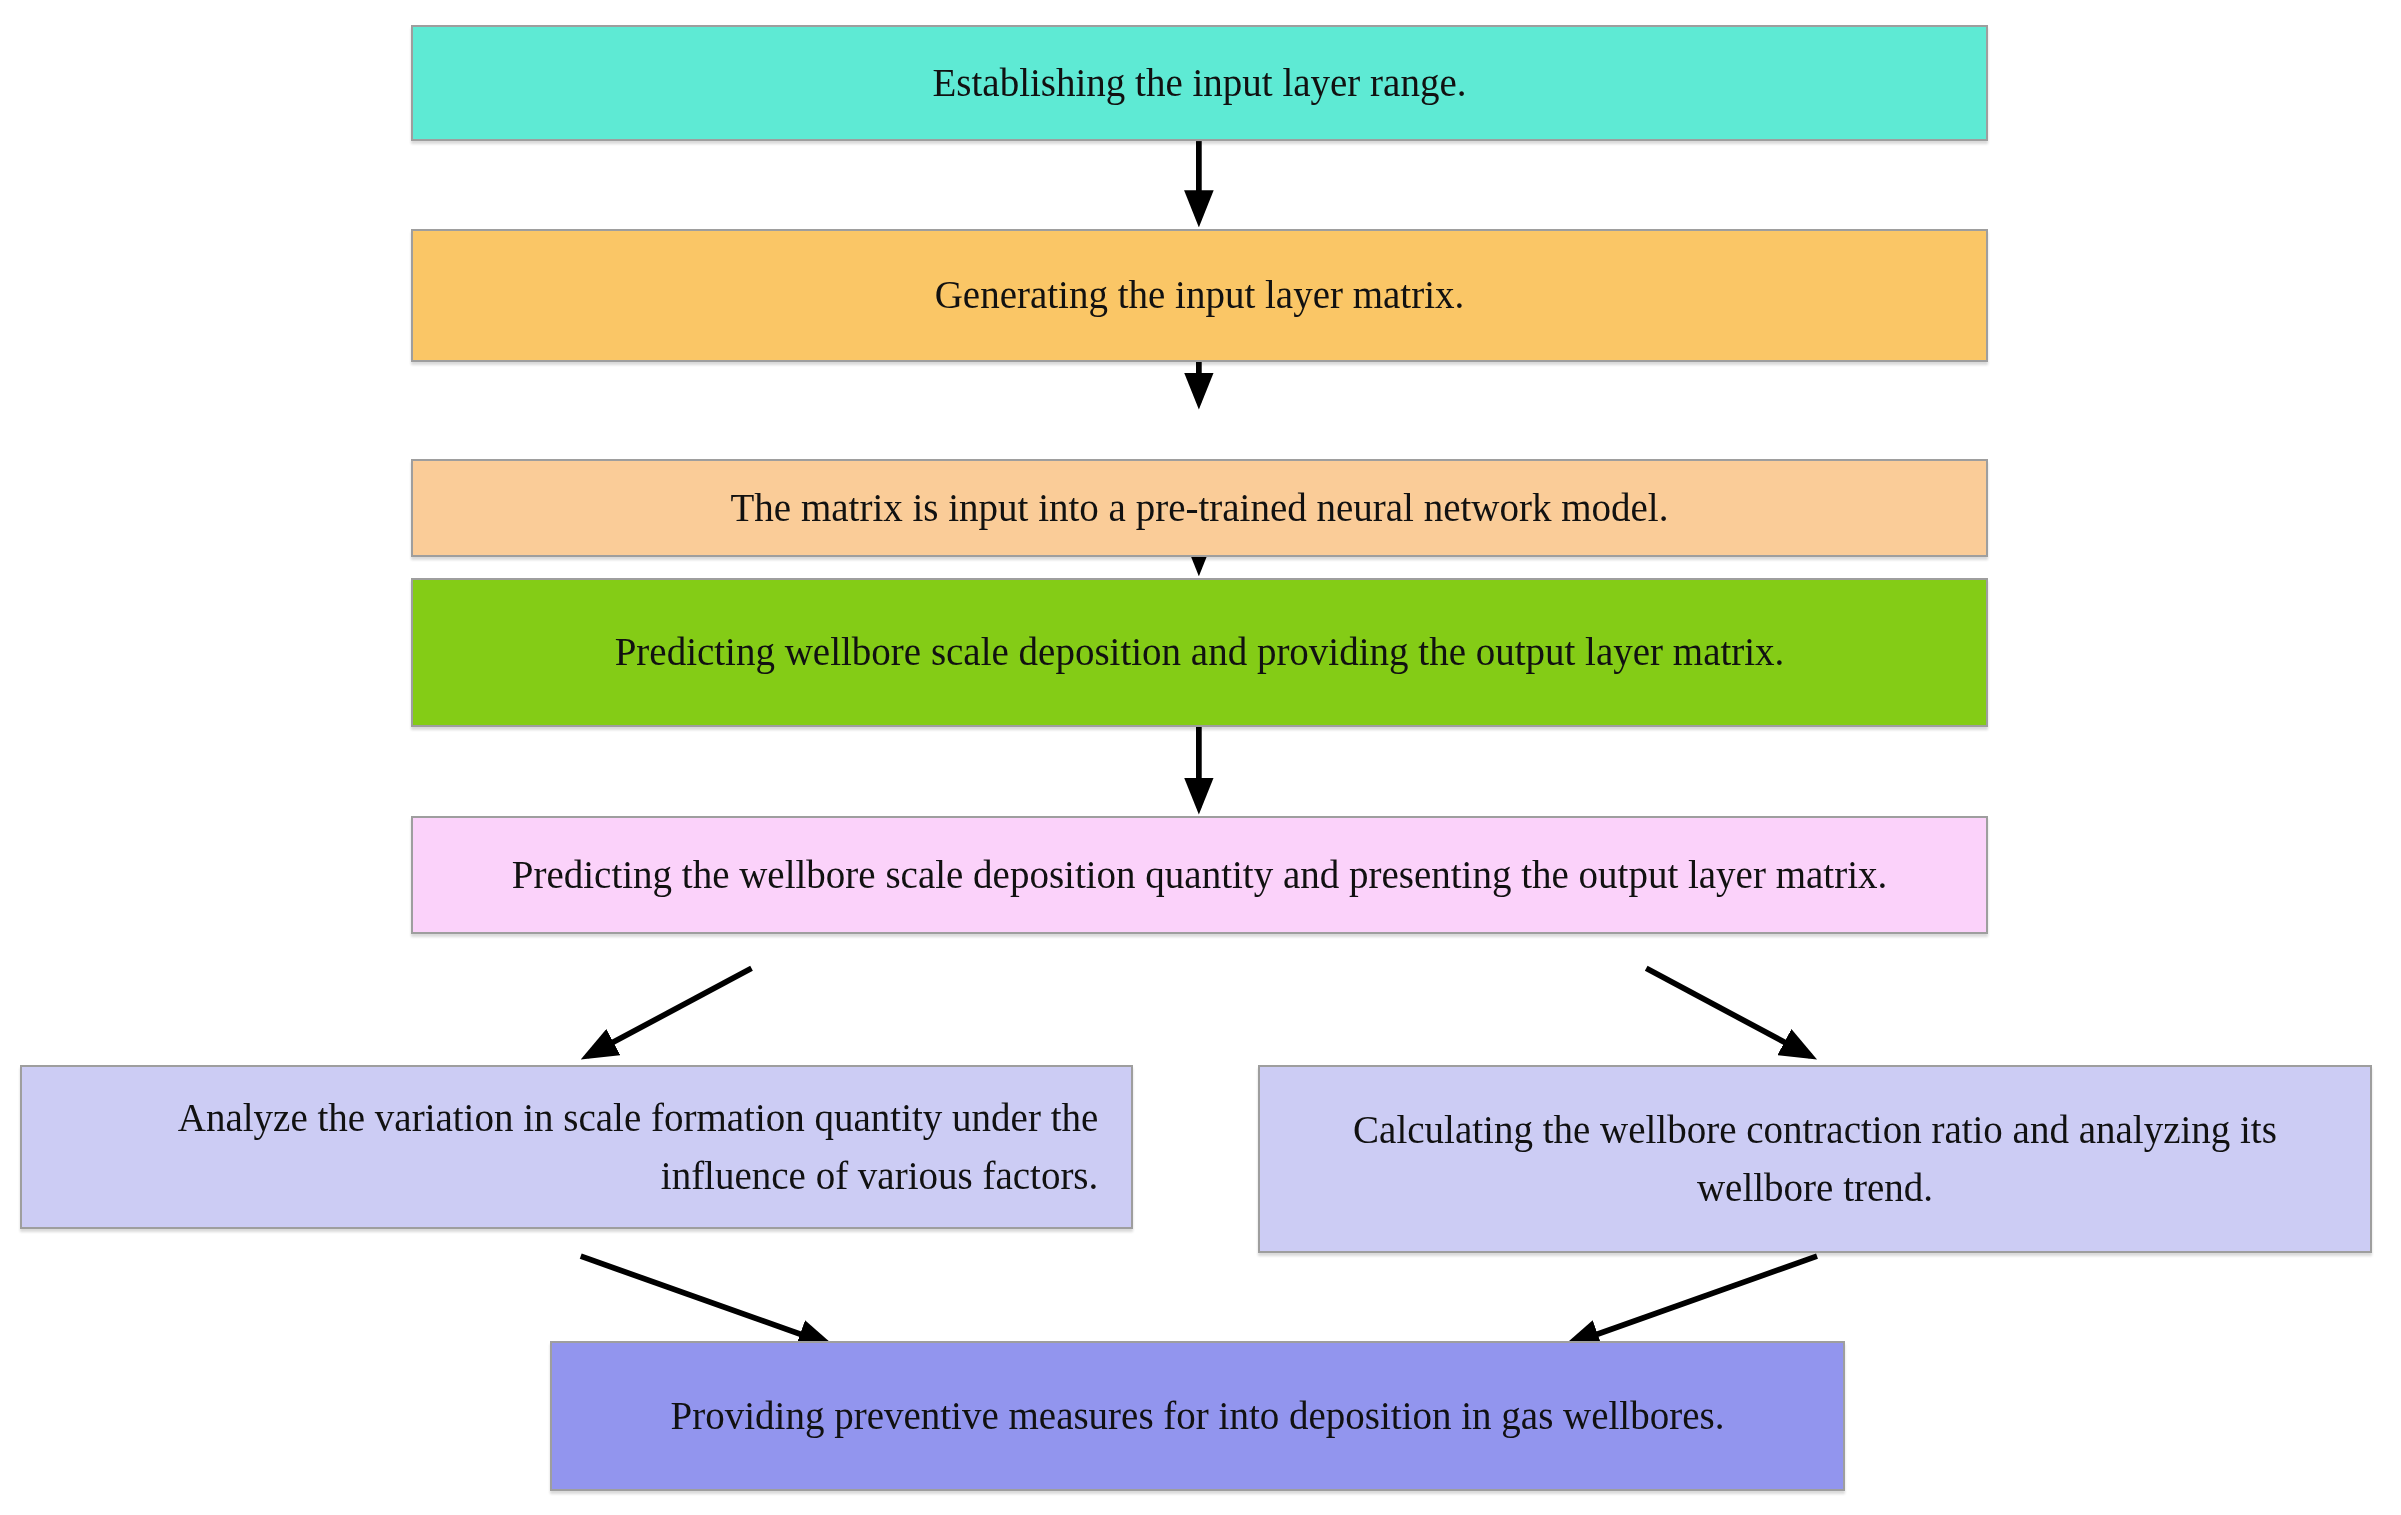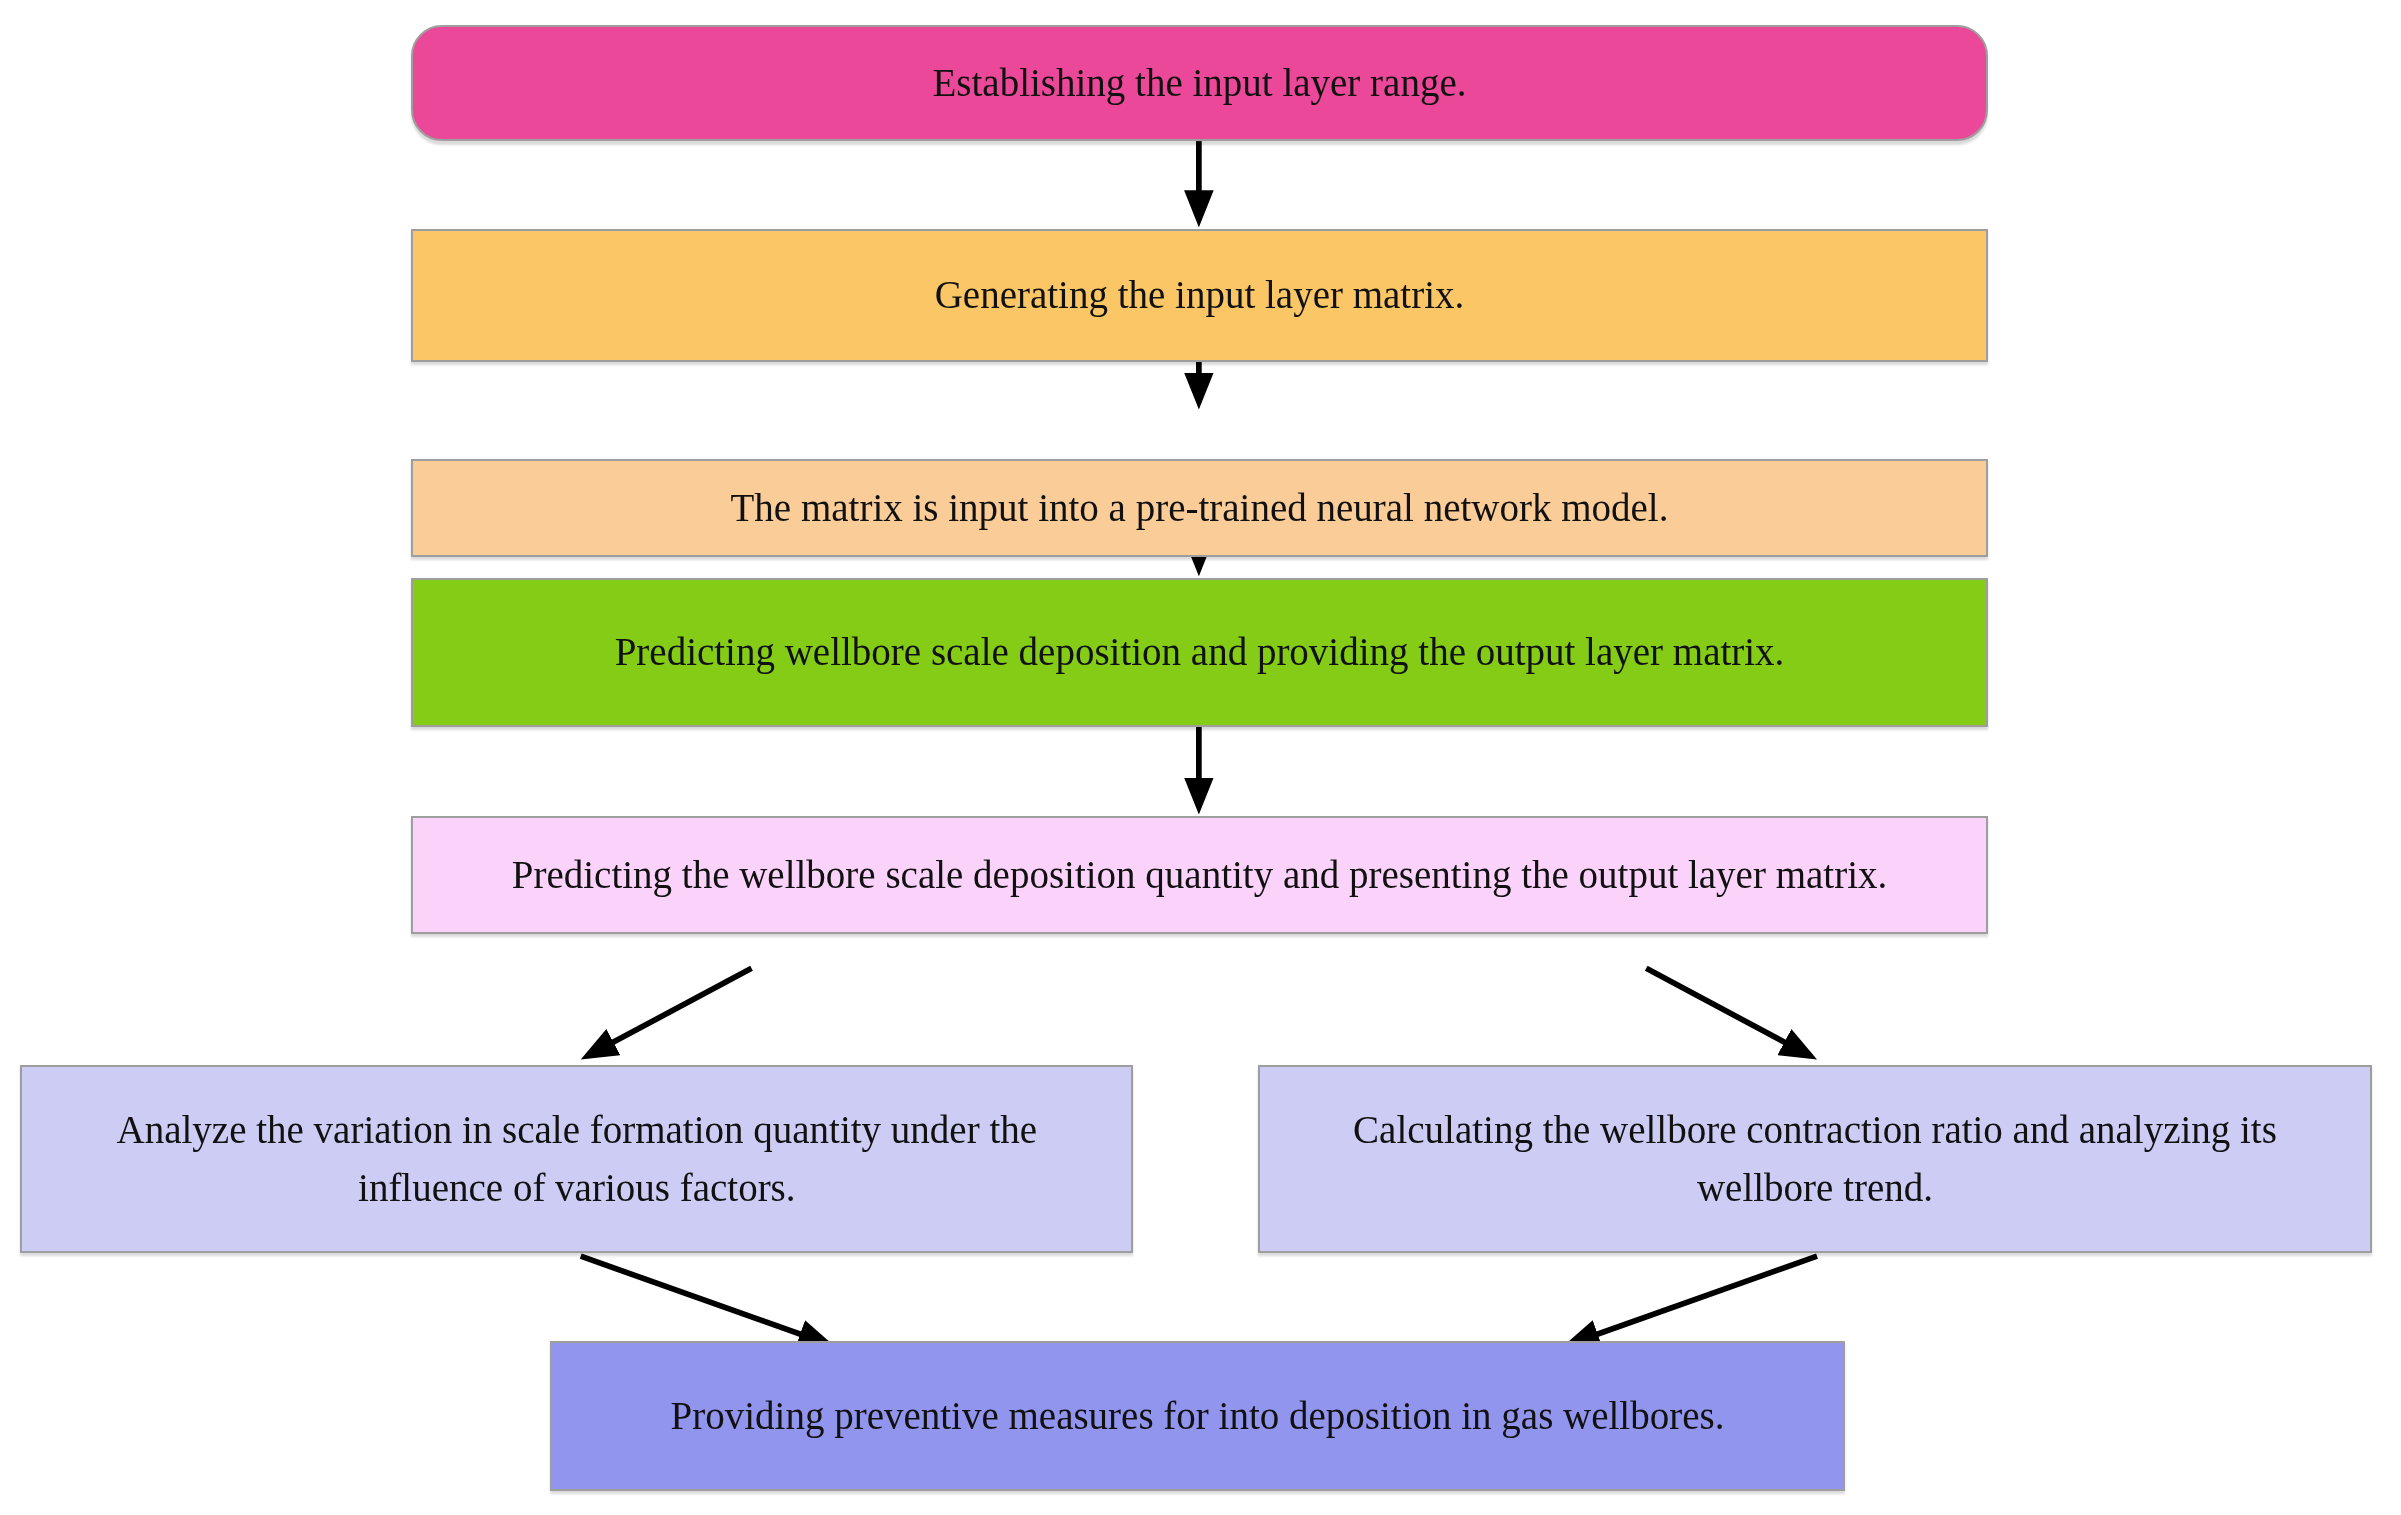--- a/index.html
+++ b/index.html
@@ -31,21 +31,21 @@
   }
   .node .label { display: block; }
 
   
   .n1 { left: 411px;  top: 25px;   width: 1577px; height: 116px; }
   .n2 { left: 411px;  top: 229px;  width: 1577px; height: 133px; }
   .n3 { left: 411px;  top: 411px;  width: 1577px; height: 98px; margin-top: 48px; }
   .n4 { left: 411px;  top: 578px;  width: 1577px; height: 149px; }
   .n5 { left: 411px;  top: 816px; width: 1577px; height: 118px; }
   
-  .n6 { left: 20.3px;   top: 1065px; width: 1113px; height: 188px; }
+  .n6 { left: 20.3px;   top: 1065px; width: 1113px; height: 164px; text-align: right; }
   .n7 { left: 1258px; top: 1065px; width: 1114px; height: 188px; }
   
   .n8 { left: 550px;  top: 1341px; width: 1295px; height: 150px; }
 
   svg.connectors {
     position: absolute;
     left: 0; top: 0;
     width: 2401px;
     height: 1516px;
     pointer-events: none;
@@ -69,21 +69,21 @@
     <line x1="1474" y1="173" x2="1474" y2="270" marker-end="url(#ah)" style="stroke: rgb(0, 0, 0);"></line>
     <line x1="1474" y1="427" x2="1474" y2="494" marker-end="url(#ah)" style="stroke: rgb(0, 0, 0);"></line>
     <line x1="1474" y1="625" x2="1474" y2="699" marker-end="url(#ah)" style="stroke: rgb(0, 0, 0);"></line>
     <line x1="1474" y1="893" x2="1474" y2="992" marker-end="url(#ah)" style="stroke: rgb(0, 0, 0);"></line>
     <line x1="924" y1="1190" x2="722" y2="1298" marker-end="url(#ah)" style="stroke: rgb(0, 0, 0);"></line>
     <line x1="2024" y1="1190" x2="2226" y2="1298" marker-end="url(#ah)" style="stroke: rgb(0, 0, 0);"></line>
     <line x1="714" y1="1544" x2="1018" y2="1652" marker-end="url(#ah)" style="stroke: rgb(0, 0, 0);"></line>
     <line x1="2234" y1="1544" x2="1930" y2="1652" marker-end="url(#ah)" style="stroke: rgb(0, 0, 0);"></line>
   </svg>
 
-  <div class="node n1" style="background-color: #ec4899; border-radius: 31px;">
+  <div class="node n1" style="background-color: #5eead4;">
     <span class="label">Establishing the input layer range.</span>
   </div>
 
   <div class="node n2" style="background-color: rgb(250, 198, 102);">
     <span class="label">Generating the input layer matrix.</span>
   </div>
 
   <div class="node n3" style="background-color: rgb(250, 204, 152);">
     <span class="label">The matrix is input into a pre-trained neural network model.</span>
   </div>

